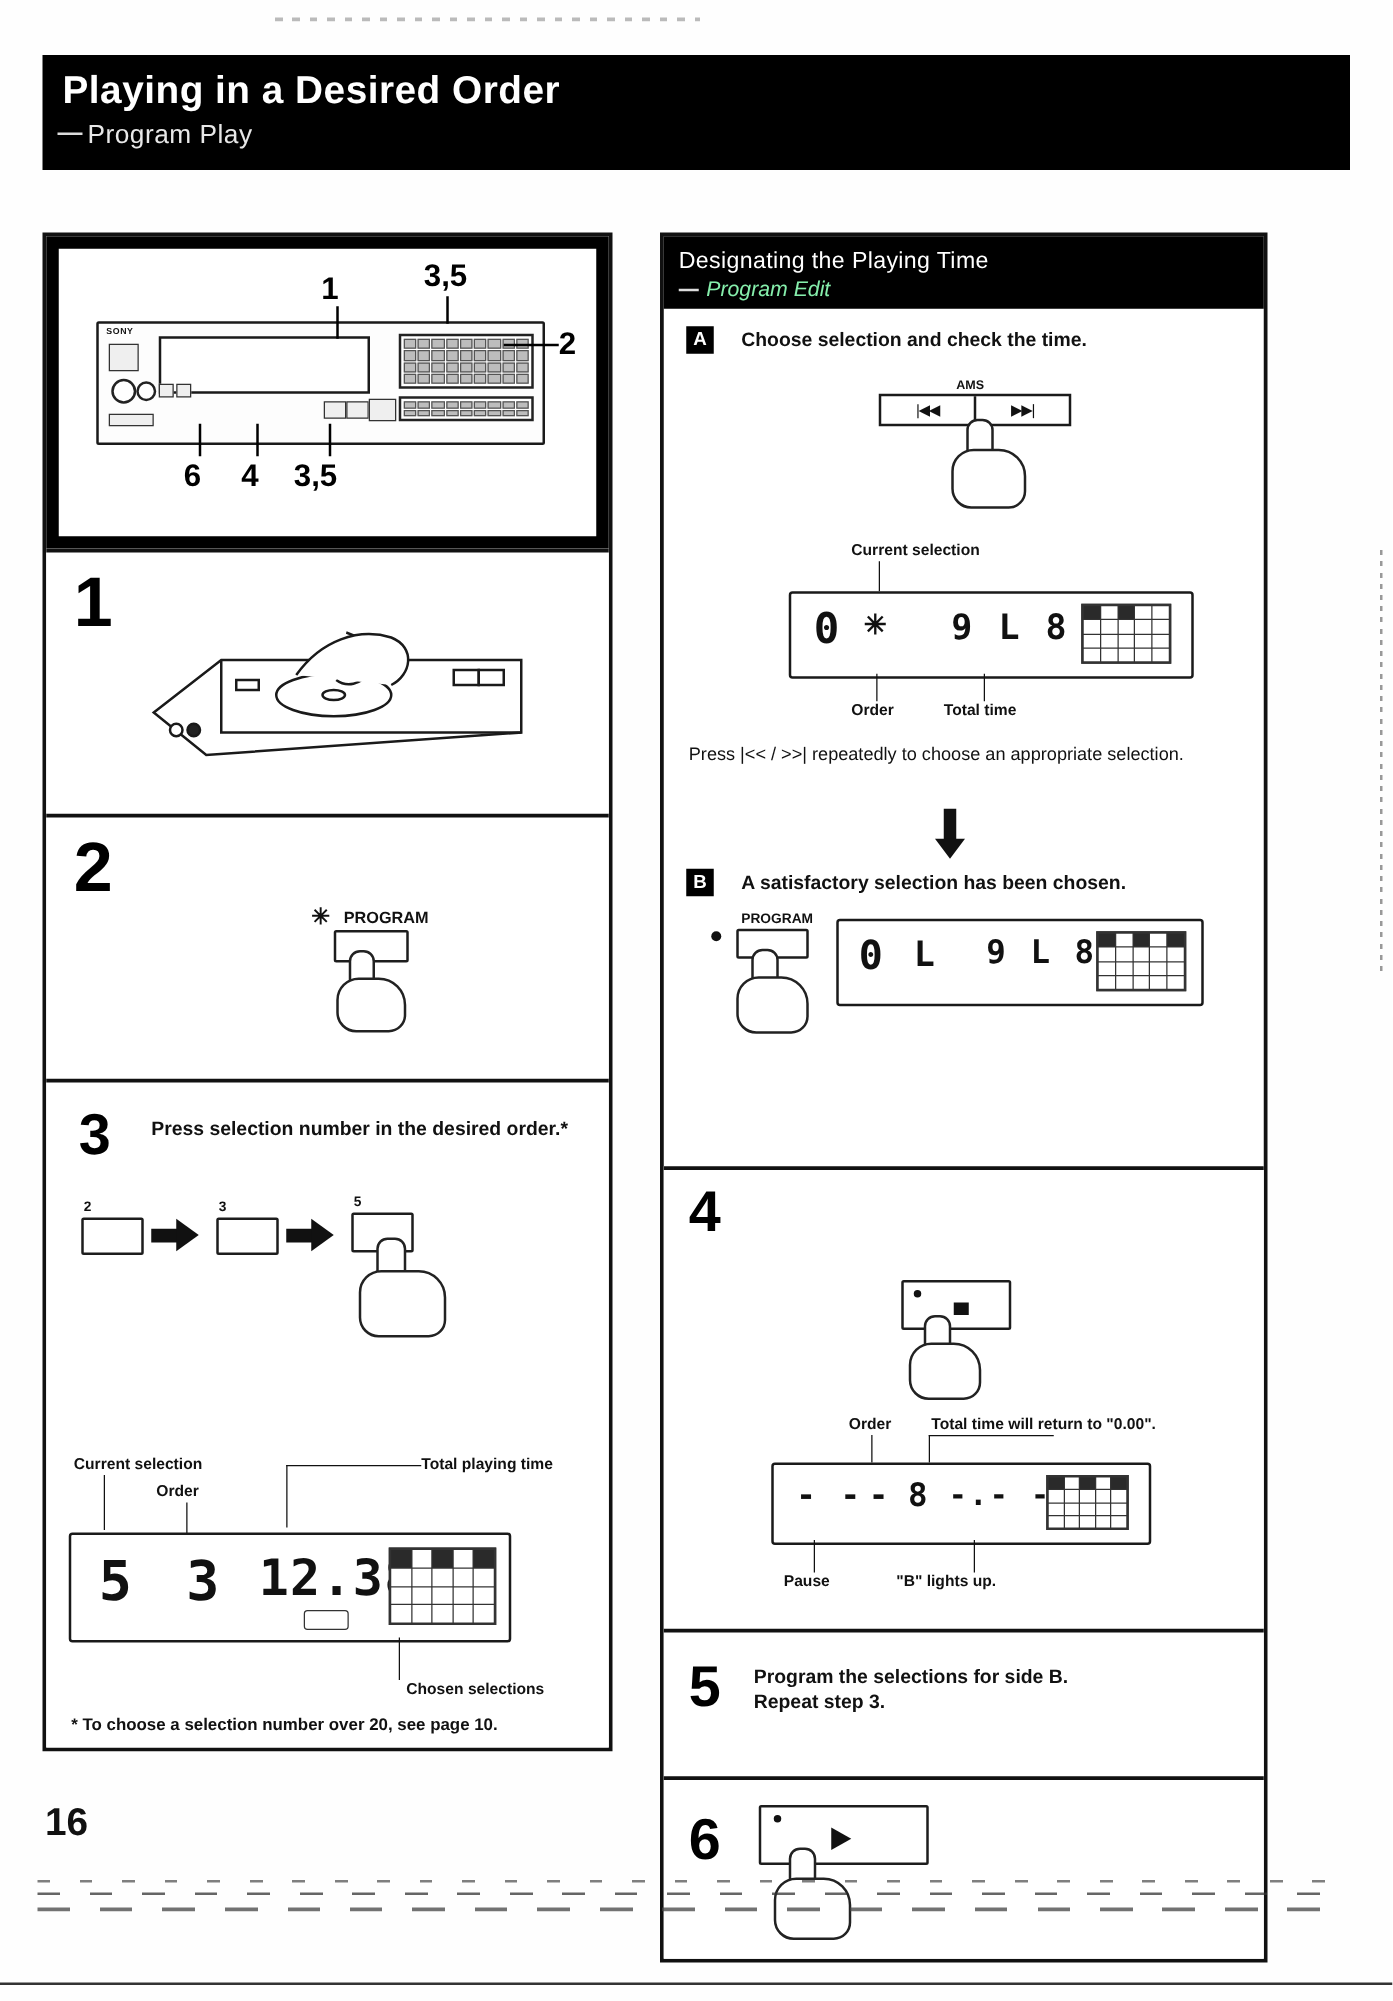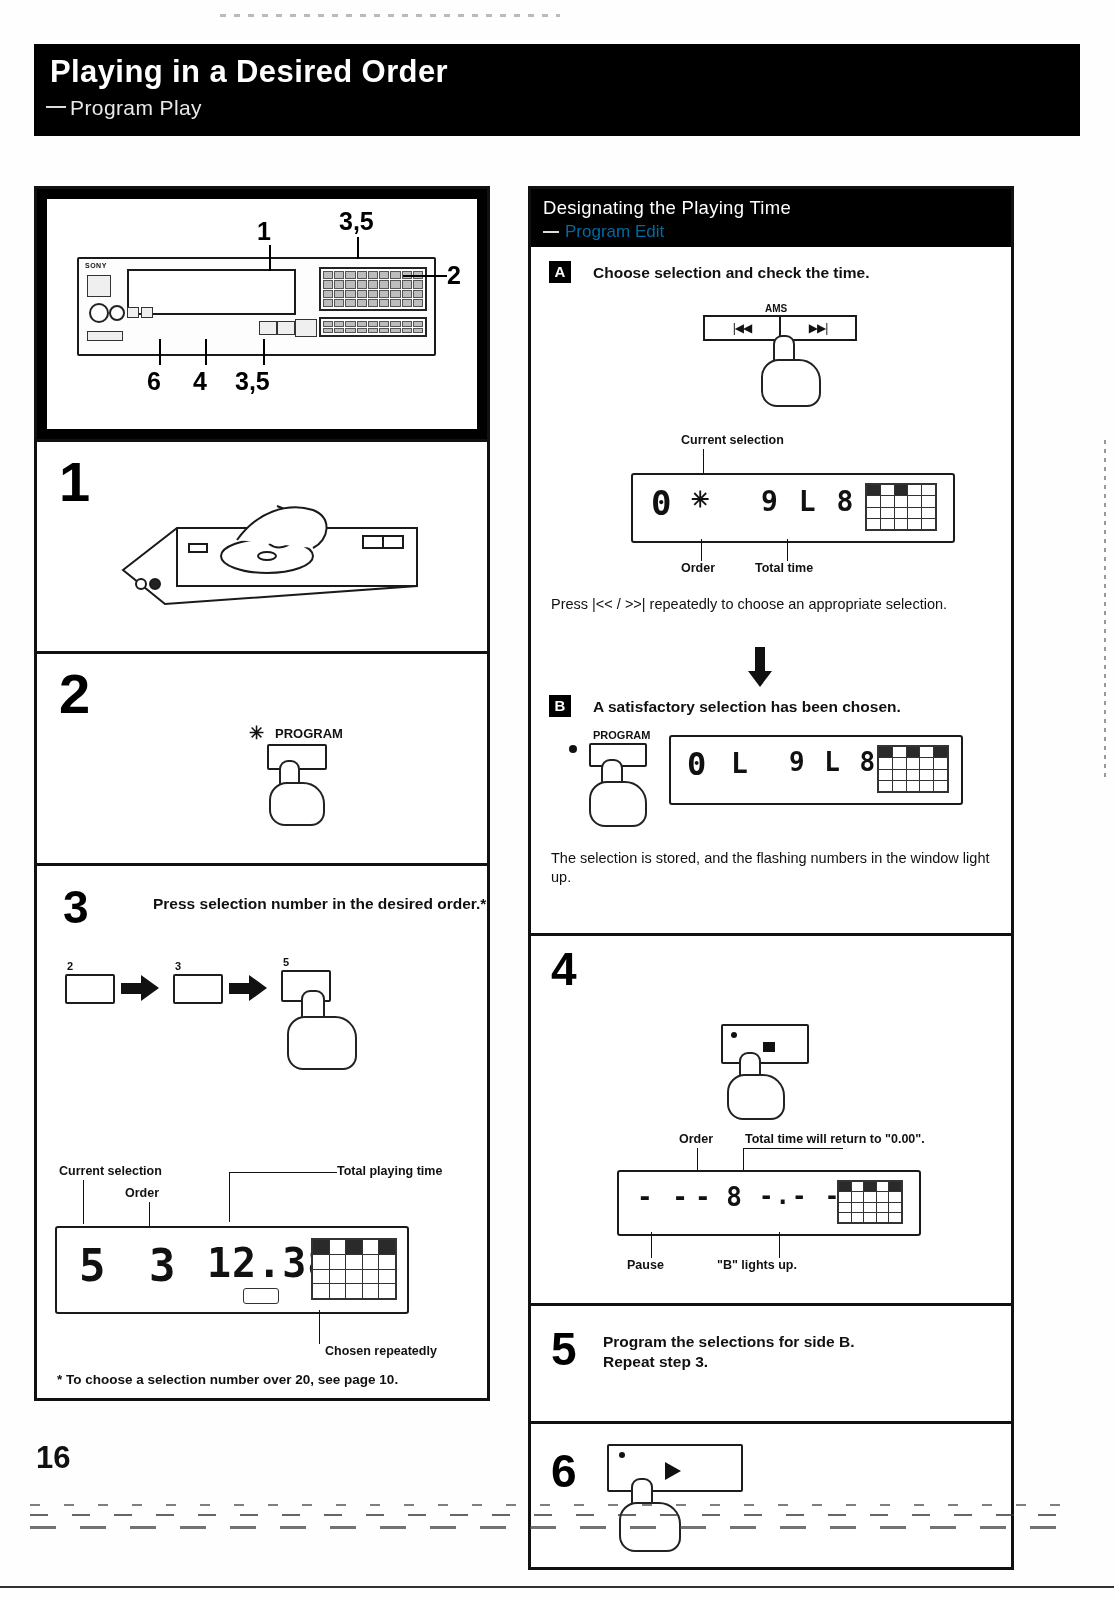--- a/index.html
+++ b/index.html
@@ -156,21 +156,20 @@
   }
   .step-num.sm {
     font-size: 46px;
   }
   .step-text {
     position: absolute;
     font-size: 15.5px;
     font-weight: bold;
     color: #111;
     line-height: 1.3;
-    margin-left: 32px;
   }
 
   
   .hand {
     position: absolute;
     width: 54px;
     height: 62px;
   }
   .hand .f1 {
     position: absolute;
@@ -292,22 +291,23 @@
   .rc-head .t1 {
     position: absolute;
     left: 12px; top: 8px;
     color: #fff;
     font-size: 18.5px;
     letter-spacing: .3px;
   }
   .rc-head .t2 {
     position: absolute;
     left: 34px; top: 33px;
-    color: #0369a1;
+    color: #86efac;
     font-size: 17px;
+    font-style: italic;
   }
   .rc-head .dash {
     position: absolute;
     left: 12px; top: 42px;
     width: 16px; height: 2px;
     background: #ddd;
   }
 
   .ab-badge {
     position: absolute;
@@ -598,21 +598,21 @@
             <span></span>
           <span></span>
             <span></span>
             <span></span>
             <span></span>
             <span></span>
         </div>
       </div>
 
       <div class="tick" style="left:282px;top:444px;height:34px;"></div>
-      <div class="lbl" style="left:288px;top:478px;">Chosen repeatedly</div>
+      <div class="lbl" style="left:288px;top:478px;">Chosen selections</div>
 
       <div class="footnote" style="left:20px;top:506px;">* To choose a selection number over 20, see page 10.</div>
     </div>
   </div>
 
   <div class="right-col">
 
     <div class="rc-head">
       <div class="t1">Designating the Playing Time</div>
       <div class="dash"></div>
@@ -711,21 +711,20 @@
             <span></span>
             <span></span>
           <span></span>
             <span></span>
             <span></span>
             <span></span>
             <span></span>
         </div>
       </div>
 
-      <div class="body-line" style="left:20px;top:122px;width:440px;">The selection is stored, and the flashing numbers in the window light up.</div>
     </div>
 
     <div class="step" style="height:370px;">
       <div class="step-num sm" style="left:20px;top:10px;">4</div>
 
       <div class="btn-glyph" style="left:190px;top:88px;width:84px;height:36px;">
         <div style="position:absolute;left:8px;top:6px;width:6px;height:6px;background:#111;border-radius:50%;"></div>
         <div style="position:absolute;left:40px;top:16px;width:12px;height:10px;background:#111;"></div>
       </div>
       <div class="hand" style="left:196px;top:116px;width:58px;height:66px;">

